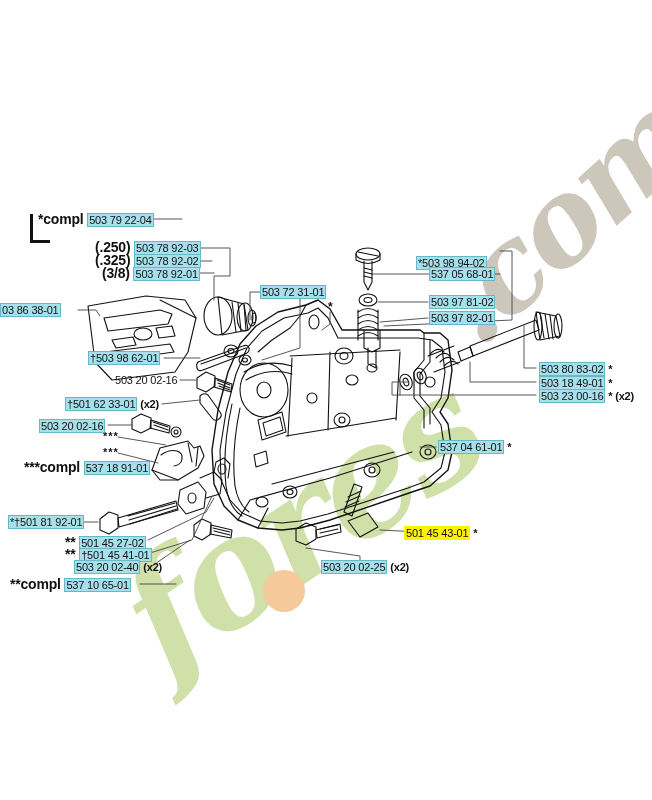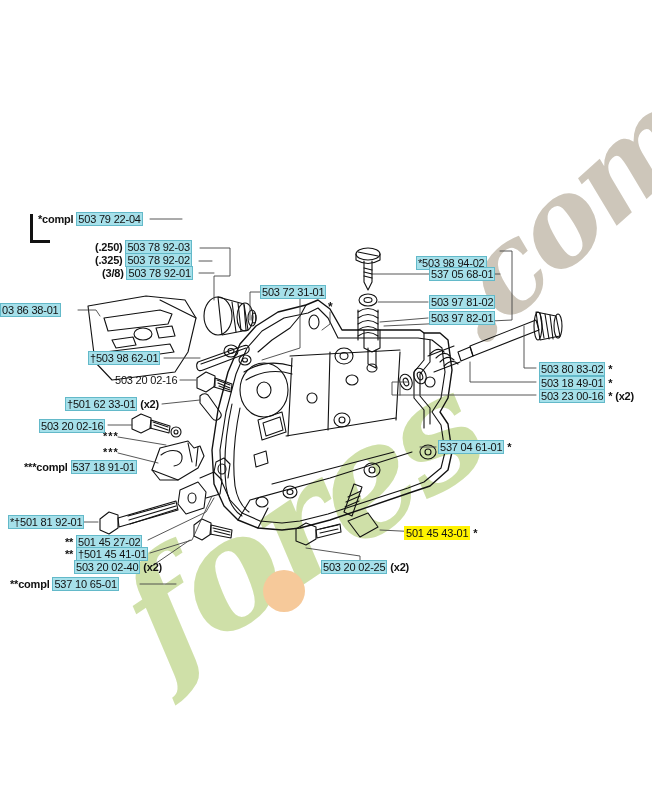--- a/index.html
+++ b/index.html
@@ -80,21 +80,21 @@
   }
   .hl-cyan .pn {
     background: #a6e0ea;
     box-shadow: 0 0 0 1px #63b9c9 inset;
   }
   .hl-yellow .pn {
     background: #fff200;
   }
   .pre {
     font-weight: bold;
-    font-size: 11px;
+    font-size: 14px;
   }
   .suf {
     font-weight: bold;
     font-size: 11px;
   }
   .ast3 {
     position: absolute;
     font-size: 11px;
     font-weight: bold;
     color: #111;

